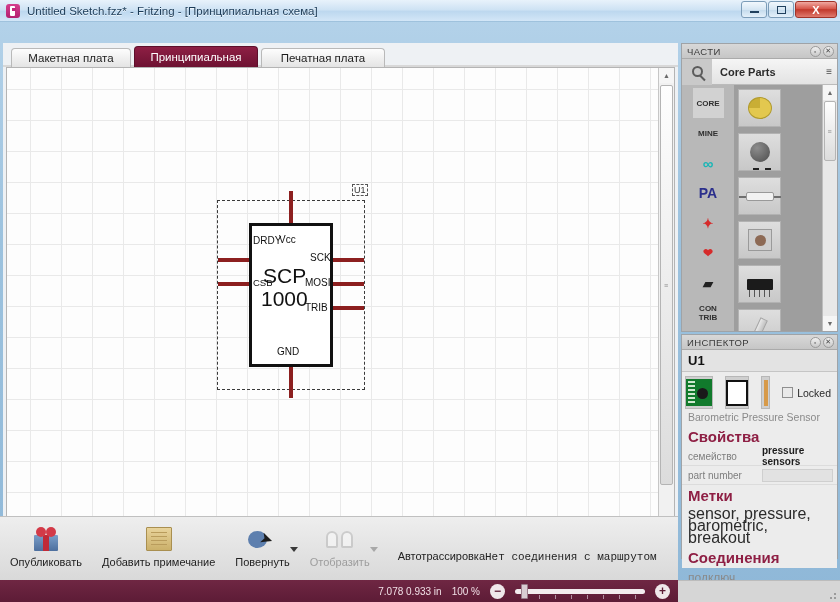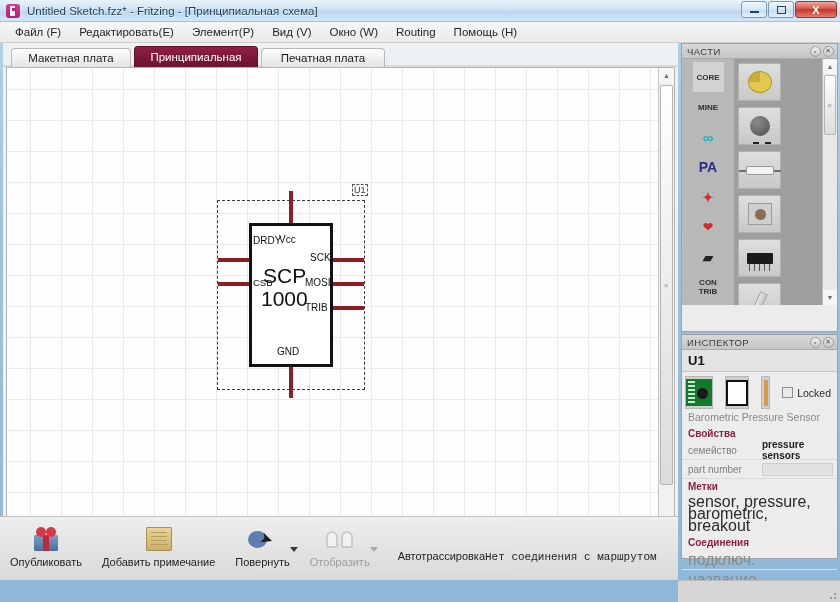--- a/index.html
+++ b/index.html
@@ -308,36 +308,36 @@
   .ii-pcb{width:4px;height:26px;background:#d79a49;}
   .locked-box{
     margin-left:auto; display:flex; align-items:center; gap:4px; padding-right:2px;
   }
   .chk{width:11px;height:11px;border:1px solid #8f8f8f;background:#e9e9e9;}
   .locked-lbl{font-size:10.5px;color:#2b2b2b;}
   .insp-subtitle{
     font-size:10.5px; color:#8a8a8a; padding:1px 0 3px 6px;
   }
   .insp-section{
-    font-size:10px; color:#8e1f44; font-weight:bold; padding:2px 0 2px 6px;
+    font-size:15px; color:#8e1f44; font-weight:bold; padding:2px 0 2px 6px;
     background:#ececec;
   }
   .insp-row{
     display:flex; align-items:center; height:19px;
     border-bottom:1px solid #dcdcdc; padding-left:6px; gap:6px;
   }
   .insp-key{font-size:10px;color:#7e7e7e;width:68px;flex:0 0 auto;}
   .insp-val{font-size:10px;color:#1d1d1d;font-weight:bold;}
   .insp-field{
     flex:1; height:13px; background:#e2e2e2; border:1px solid #cfcfcf; margin-right:4px;
   }
   .insp-tags{font-size:16px;color:#2b2b2b;line-height:12px;padding:2px 6px 3px 6px;}
   .insp-row-plain{
     height:20px; border-bottom:1px solid #dcdcdc; display:flex; align-items:center;
-    padding-left:6px; font-size:16px; color:#8a8a8a;
+    padding-left:6px; font-size:12px; color:#8a8a8a;
   }
 
   
   .bottombar {
     position:absolute; left:0; top:516px; width:678px; height:64px;
     background:linear-gradient(180deg,#eeeeee 0%,#d9d9d9 100%);
     border-top:1px solid #c0c0c0;
     display:flex; align-items:flex-start; padding-top:5px;
   }
   .tb-item{
@@ -429,29 +429,20 @@
       <div class="win-btn">
         <div class="glyph-min"></div>
       </div>
       <div class="win-btn">
         <div class="glyph-max"></div>
       </div>
       <div class="win-btn close">X</div>
     </div>
   </div>
 
-  <div class="menubar">
-    <div class="menu-item">Файл (F)</div>
-    <div class="menu-item">Редактировать(E)</div>
-    <div class="menu-item">Элемент(P)</div>
-    <div class="menu-item">Вид (V)</div>
-    <div class="menu-item">Окно (W)</div>
-    <div class="menu-item">Routing</div>
-    <div class="menu-item">Помощь (H)</div>
-  </div>
 
   <div class="main">
 
     <div class="doc-area">
       <div class="tabbar">
         <div class="tab-filler"></div>
         <div class="tab tab0">Макетная плата</div>
         <div class="tab tab1 active">Принципиальная схема</div>
         <div class="tab tab2">Печатная плата</div>
       </div>
@@ -503,20 +494,27 @@
 
     <div class="dock dock-parts">
       <div class="dock-title">
         <span>ЧАСТИ</span>
         <div class="dock-title-btns">
           <div class="dock-btn">▫</div>
           <div class="dock-btn">✕</div>
         </div>
       </div>
 
+      <div class="parts-head">
+        <div class="search-icon-box">
+          <div class="mag"></div>
+        </div>
+        <div class="parts-bin-name">Core Parts</div>
+        <div class="bin-menu">≡</div>
+      </div>
 
       <div class="parts-body">
         <div class="bin-tabs">
           <div class="bin-tab sel">CORE</div>
           <div class="bin-tab">MINE</div>
           <div class="bin-tab" style="color:#19b6b6;font-size:15px;">∞</div>
           <div class="bin-tab" style="color:#2b2f8c;font-size:14px;">PA</div>
           <div class="bin-tab" style="color:#d62b2b;font-size:13px;">✦</div>
           <div class="bin-tab" style="color:#d62b2b;font-size:12px;">❤</div>
           <div class="bin-tab" style="color:#222;font-size:13px;">▰</div>
@@ -659,17 +657,27 @@
           </div>
       </div>
       <div class="tb-lbl dim">Отобразить</div>
       <div class="tb-caret dim"></div>
     </div>
 
     <div class="autoroute-lbl">Автотрассировка</div>
     <div class="routing-msg">Нет соединения с маршрутом</div>
   </div>
 
+  <div class="statusbar">
+    <div>7.078 0.933 in</div>
+    <div>100 %</div>
+    <div class="zoom-minus">−</div>
+    <div class="zoom-slider">
+      <div class="zoom-track"></div>
+      <div class="zoom-thumb"></div>
+    </div>
+    <div class="zoom-plus">+</div>
+  </div>
   <div class="statusbar-right">
     <div class="grip"></div>
   </div>
 
 </div>
 
 </body></html>

